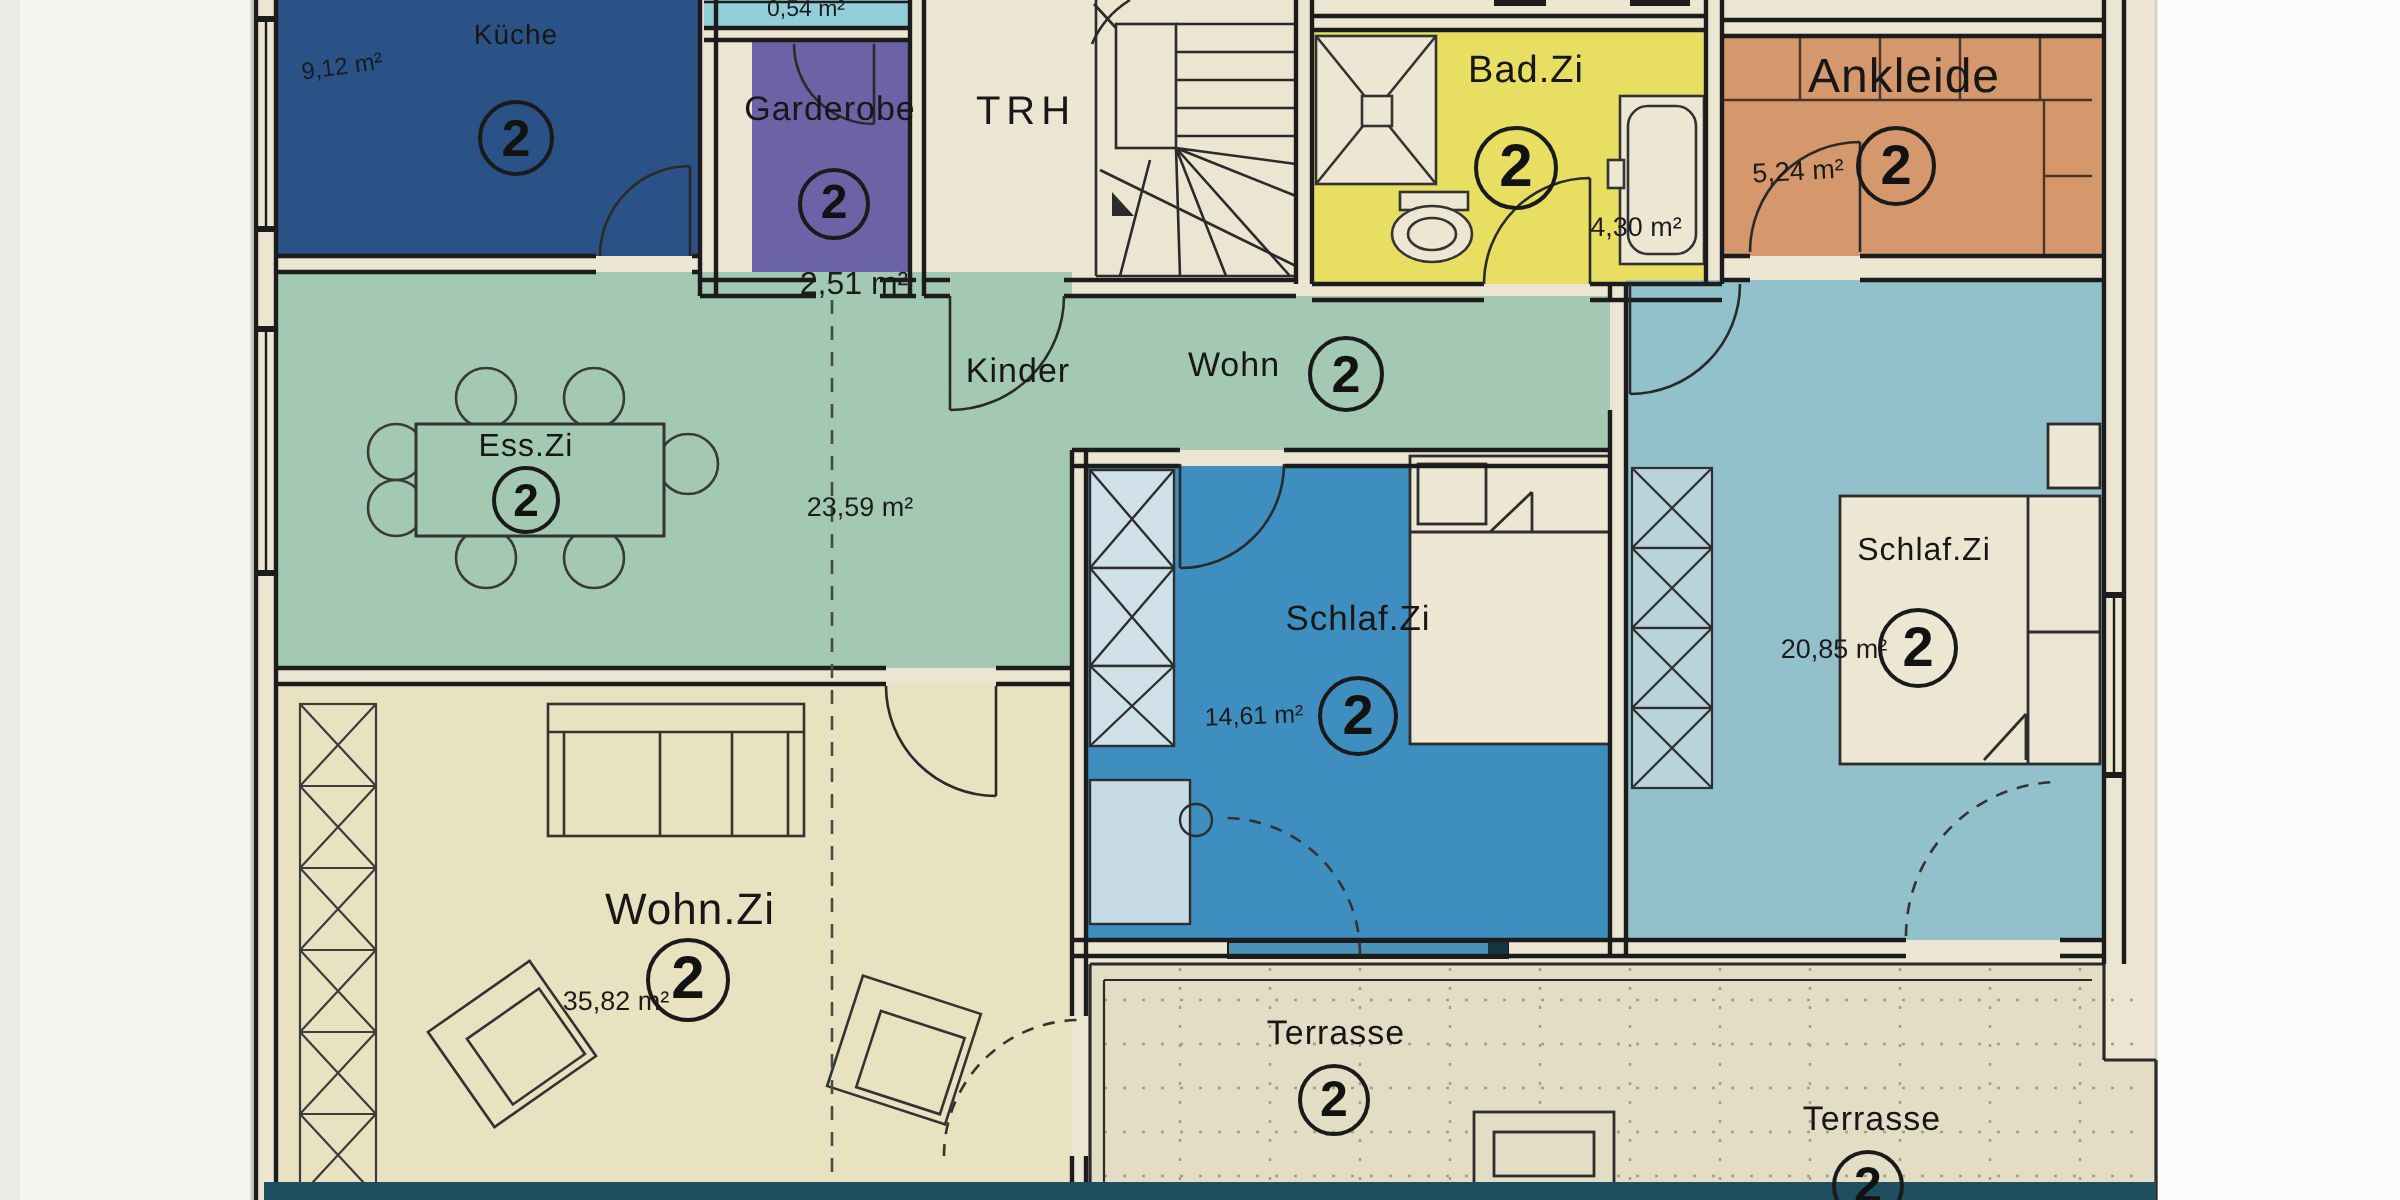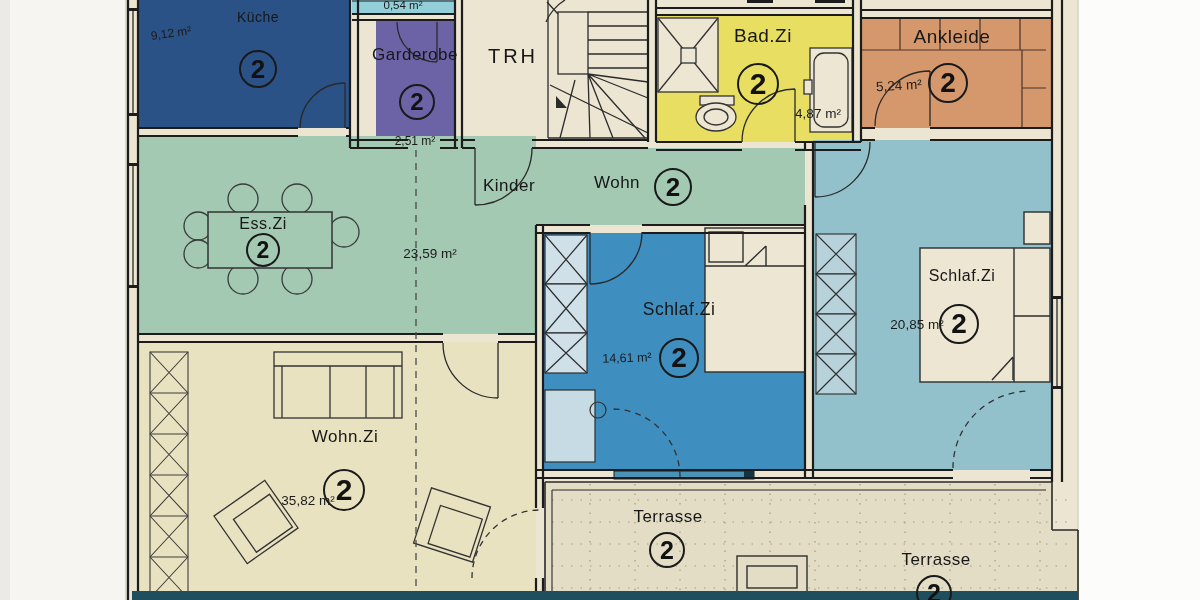--- a/index.html
+++ b/index.html
@@ -217,45 +217,45 @@
 
   <path d="M416 150 V590" stroke="#4a4a4a" stroke-width="1.3" stroke-dasharray="7,6" fill="none"></path>
 
   <rect x="132" y="591" width="946" height="9" fill="#1f4f5e"></rect>
 </svg>
 
 <div class="rlabel" style="left:258px;top:10px;font-size:14px">Küche</div>
 <div class="rlabel" style="left:415px;top:46px;font-size:17px">Garderobe</div>
 <div class="rlabel" style="left:513px;top:46px;font-size:20px;letter-spacing:3px">TRH</div>
 <div class="rlabel" style="left:763px;top:26px;font-size:19px">Bad.Zi</div>
-<div class="rlabel" style="left:952px;top:27px;font-size:19px">Ankleide</div>
+<div class="rlabel" style="left:952px;top:27px;font-size:24px">Ankleide</div>
 <div class="rlabel" style="left:509px;top:177px;font-size:17px">Kinder</div>
 <div class="rlabel" style="left:617px;top:174px;font-size:17px">Wohn</div>
 <div class="rlabel" style="left:263px;top:216px;font-size:16px">Ess.Zi</div>
 <div class="rlabel" style="left:679px;top:301px;font-size:17.5px">Schlaf.Zi</div>
 <div class="rlabel" style="left:962px;top:268px;font-size:16px">Schlaf.Zi</div>
-<div class="rlabel" style="left:345px;top:428px;font-size:17px">Wohn.Zi</div>
+<div class="rlabel" style="left:345px;top:444px;font-size:22px">Wohn.Zi</div>
 <div class="rlabel" style="left:668px;top:508px;font-size:17px">Terrasse</div>
 <div class="rlabel" style="left:936px;top:551px;font-size:17px">Terrasse</div>
 
 <div class="numcircle" style="left:239px;top:50px;width:38px;height:38px;font-size:26px">2</div>
 <div class="numcircle" style="left:399px;top:84px;width:36px;height:36px;font-size:24px">2</div>
 <div class="numcircle" style="left:737px;top:63px;width:42px;height:42px;font-size:30px">2</div>
 <div class="numcircle" style="left:928px;top:63px;width:40px;height:40px;font-size:28px">2</div>
 <div class="numcircle" style="left:654px;top:168px;width:38px;height:38px;font-size:26px">2</div>
 <div class="numcircle" style="left:246px;top:233px;width:34px;height:34px;font-size:23px">2</div>
 <div class="numcircle" style="left:659px;top:338px;width:40px;height:40px;font-size:28px">2</div>
 <div class="numcircle" style="left:939px;top:304px;width:40px;height:40px;font-size:28px">2</div>
 <div class="numcircle" style="left:323px;top:469px;width:42px;height:42px;font-size:30px">2</div>
 <div class="numcircle" style="left:649px;top:532px;width:36px;height:36px;font-size:25px">2</div>
 <div class="numcircle" style="left:916px;top:575px;width:36px;height:36px;font-size:25px">2</div>
 
 <div class="area" style="left:150px;top:30px;font-size:12px;transform:rotate(-8deg);transform-origin:left top">9,12 m²</div>
 <div class="area" style="left:403px;top:0px;font-size:11.5px">0,54 m²</div>
-<div class="area" style="left:415px;top:135px;font-size:12px">2,51 m²</div>
-<div class="area" style="left:818px;top:107px;font-size:13.5px">4,87 m²</div>
+<div class="area" style="left:427px;top:135px;font-size:16px">2,51 m²</div>
+<div class="area" style="left:818px;top:107px;font-size:13.5px">4,30 m²</div>
 <div class="area" style="left:899px;top:79px;font-size:13.5px;transform:translateX(-50%) rotate(-3deg)">5,24 m²</div>
 <div class="area" style="left:430px;top:247px;font-size:13.5px">23,59 m²</div>
 <div class="area" style="left:627px;top:352px;font-size:12.5px;transform:translateX(-50%) rotate(-2deg)">14,61 m²</div>
 <div class="area" style="left:917px;top:318px;font-size:13.5px">20,85 m²</div>
 <div class="area" style="left:308px;top:494px;font-size:13.5px">35,82 m²</div>
 
 </div>
 
 </body></html>

